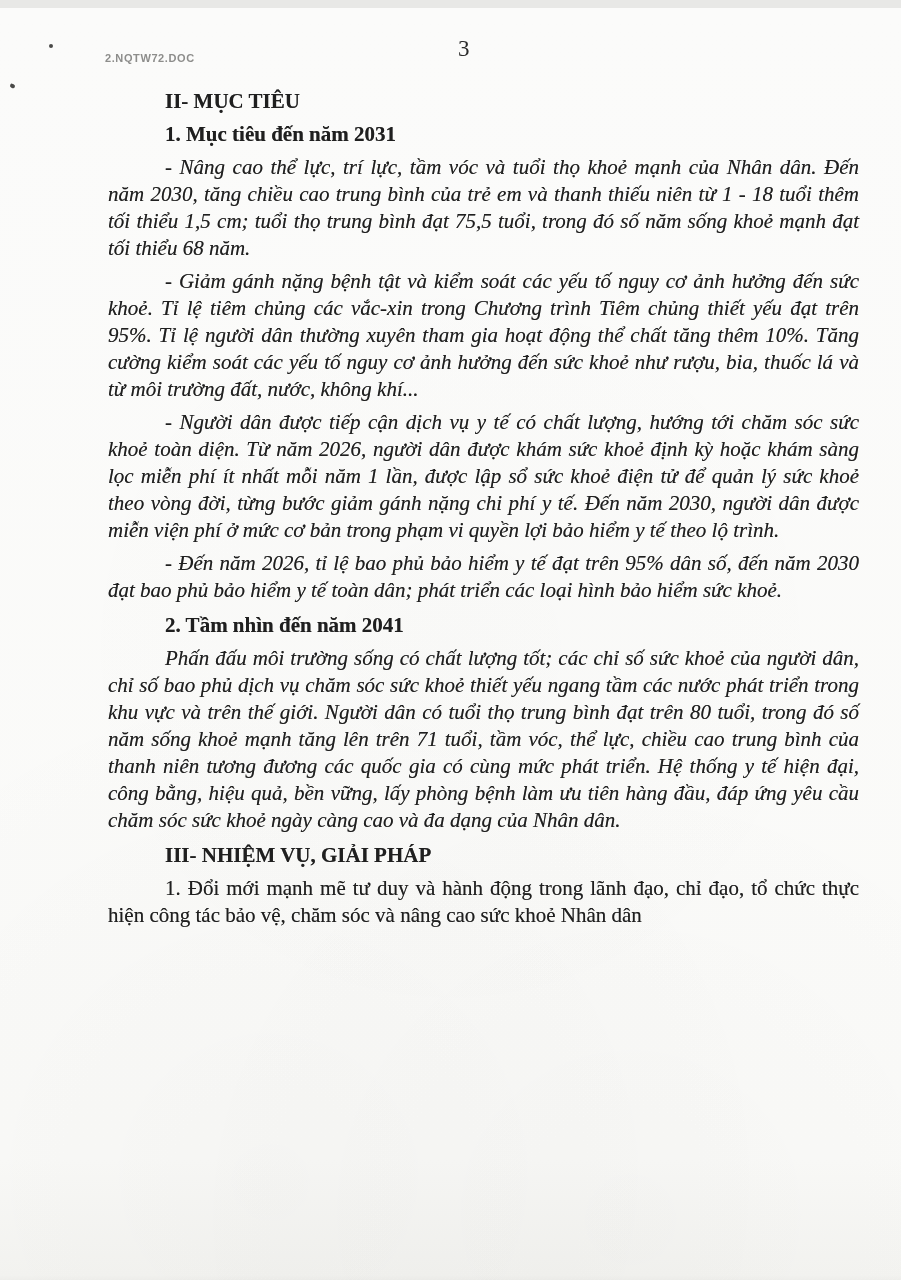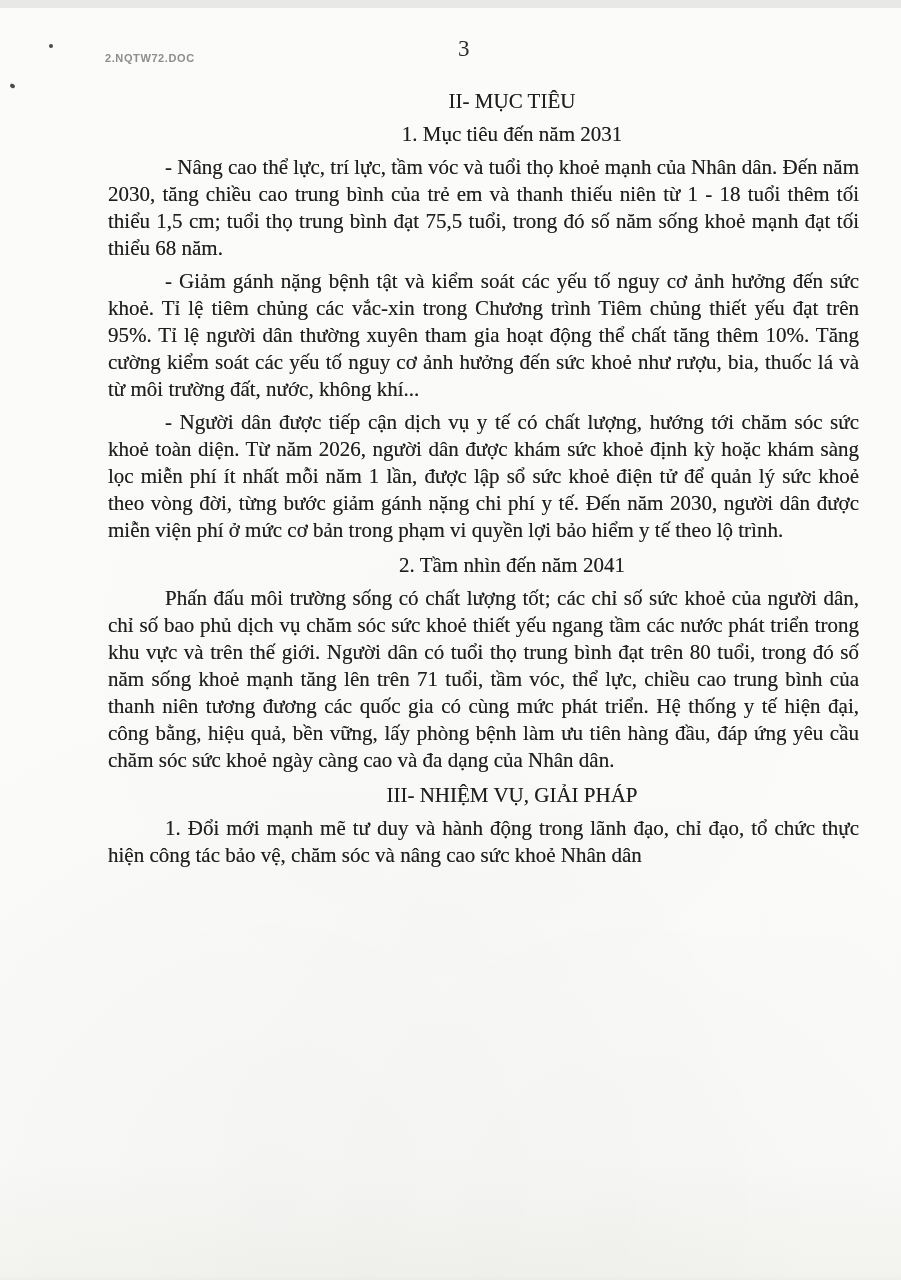--- a/index.html
+++ b/index.html
@@ -50,36 +50,36 @@
   .body {
     position: absolute;
     left: 108px;
     top: 80px;
     width: 751px;
     font-size: 21px;
     line-height: 27px;
     text-shadow: 0 0 0.4px rgba(20,20,20,0.55);
   }
   .h {
-    font-weight: normal;
+    font-weight: bold;
     text-indent: 57px;
     margin: 0 0 6px 0;
-    text-align: center;
   }
   .h.gap-top { margin-top: 8px; }
   .hp {
     font-weight: normal;
     text-indent: 57px;
     text-align: justify;
     margin: 0 0 6px 0;
   }
   .p {
     text-indent: 57px;
     text-align: justify;
     margin: 0 0 6px 0;
+    font-style: italic;
   }
   .speck {
     position: absolute;
     background: #4a4a48;
     border-radius: 50%;
   }
   .speck.s1 { left: 49px; top: 36px; width: 4px; height: 4px; }
   .speck.s2 { left: 10px; top: 76px; width: 5px; height: 4px; transform: rotate(25deg); border-radius: 40% 60% 50% 50%; }
 </style>
 </head>
@@ -97,20 +97,21 @@
 
     <div class="h">1. Mục tiêu đến năm 2031</div>
 
     <div class="p">- Nâng cao thể lực, trí lực, tầm vóc và tuổi thọ khoẻ mạnh của Nhân dân. Đến năm 2030, tăng chiều cao trung bình của trẻ em và thanh thiếu niên từ 1 - 18 tuổi thêm tối thiểu 1,5 cm; tuổi thọ trung bình đạt 75,5 tuổi, trong đó số năm sống khoẻ mạnh đạt tối thiểu 68 năm.</div>
 
     <div class="p">- Giảm gánh nặng bệnh tật và kiểm soát các yếu tố nguy cơ ảnh hưởng đến sức khoẻ. Tỉ lệ tiêm chủng các vắc-xin trong Chương trình Tiêm chủng thiết yếu đạt trên 95%. Tỉ lệ người dân thường xuyên tham gia hoạt động thể chất tăng thêm 10%. Tăng cường kiểm soát các yếu tố nguy cơ ảnh hưởng đến sức khoẻ như rượu, bia, thuốc lá và từ môi trường đất, nước, không khí...</div>
 
     <div class="p">- Người dân được tiếp cận dịch vụ y tế có chất lượng, hướng tới chăm sóc sức khoẻ toàn diện. Từ năm 2026, người dân được khám sức khoẻ định kỳ hoặc khám sàng lọc miễn phí ít nhất mỗi năm 1 lần, được lập sổ sức khoẻ điện tử để quản lý sức khoẻ theo vòng đời, từng bước giảm gánh nặng chi phí y tế. Đến năm 2030, người dân được miễn viện phí ở mức cơ bản trong phạm vi quyền lợi bảo hiểm y tế theo lộ trình.</div>
 
 
+    <div class="p">- Đến năm 2026, tỉ lệ bao phủ bảo hiểm y tế đạt trên 95% dân số, đến năm 2030 đạt bao phủ bảo hiểm y tế toàn dân; phát triển các loại hình bảo hiểm sức khoẻ.</div>
 
     <div class="h gap-top">2. Tầm nhìn đến năm 2041</div>
 
     <div class="p">Phấn đấu môi trường sống có chất lượng tốt; các chỉ số sức khoẻ của người dân, chỉ số bao phủ dịch vụ chăm sóc sức khoẻ thiết yếu ngang tầm các nước phát triển trong khu vực và trên thế giới. Người dân có tuổi thọ trung bình đạt trên 80 tuổi, trong đó số năm sống khoẻ mạnh tăng lên trên 71 tuổi, tầm vóc, thể lực, chiều cao trung bình của thanh niên tương đương các quốc gia có cùng mức phát triển. Hệ thống y tế hiện đại, công bằng, hiệu quả, bền vững, lấy phòng bệnh làm ưu tiên hàng đầu, đáp ứng yêu cầu chăm sóc sức khoẻ ngày càng cao và đa dạng của Nhân dân.</div>
 
     <div class="h gap-top">III- NHIỆM VỤ, GIẢI PHÁP</div>
 
     <div class="hp">1. Đổi mới mạnh mẽ tư duy và hành động trong lãnh đạo, chỉ đạo, tổ chức thực hiện công tác bảo vệ, chăm sóc và nâng cao sức khoẻ Nhân dân</div>
 
 

